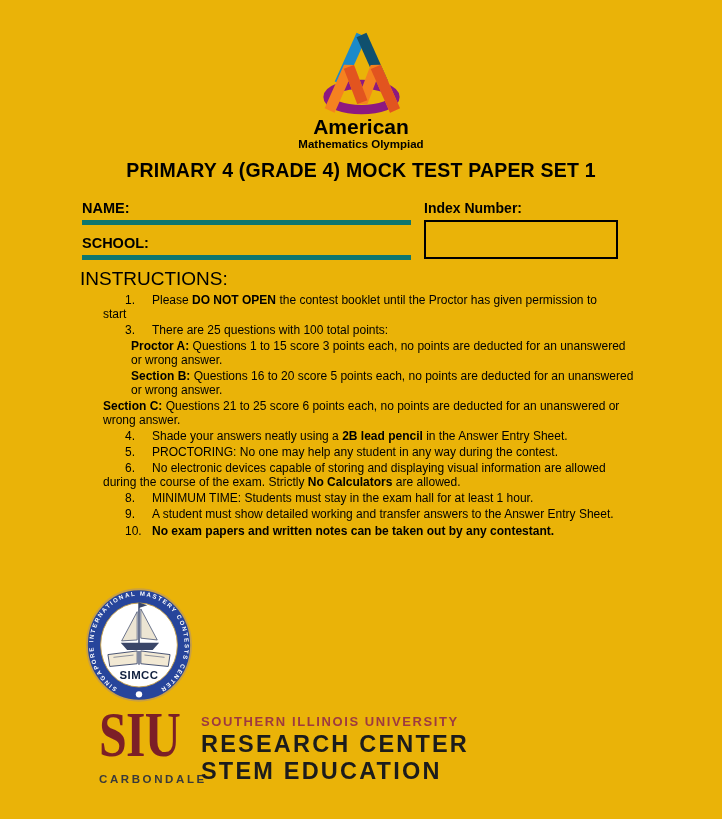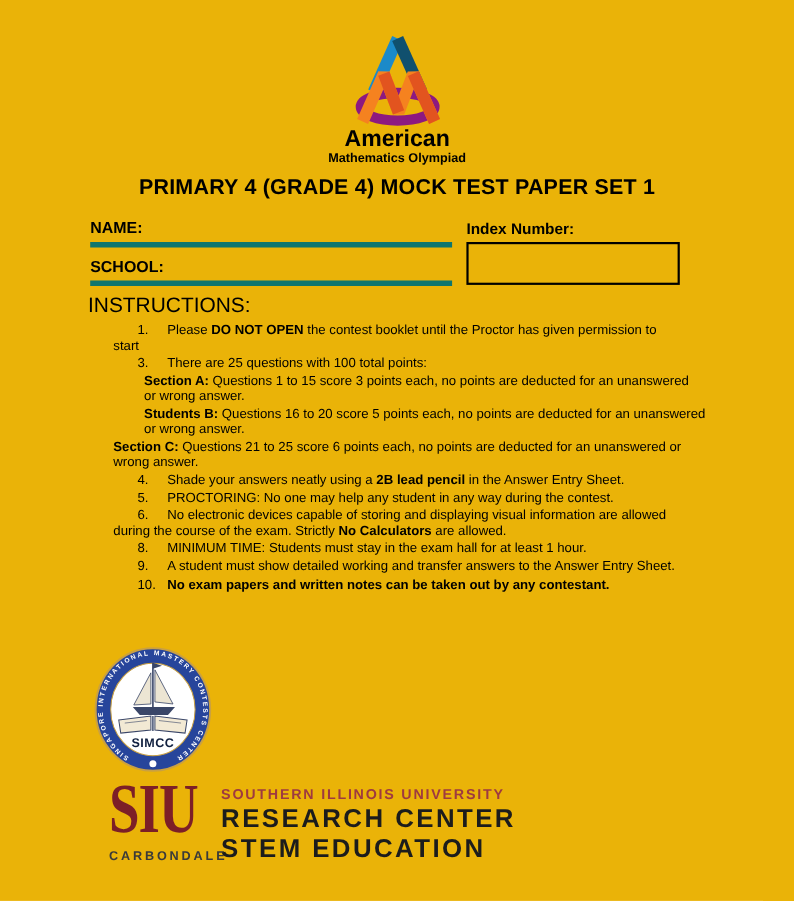--- a/index.html
+++ b/index.html
@@ -77,22 +77,22 @@
   <div class="field-line" id="school-field">
     <span class="lbl">SCHOOL:</span>
     <span></span>
   </div>
 
   <div class="instructions">
     <div class="ins-heading">INSTRUCTIONS:</div>
     <div>
         <p class="ins numbered"><span class="num">1.</span><span>Please </span><b>DO NOT OPEN</b><span> the contest booklet until the Proctor has given permission to</span><br><span>start</span></p>
         <p class="ins numbered"><span class="num">3.</span><span>There are 25 questions with 100 total points:</span></p>
-        <p class="ins section"><b>Section A:</b><span> Questions 1 to 15 score 3 points each, no points are deducted for an unanswered</span><br><span>or wrong answer.</span></p>
-        <p class="ins section"><b>Students B:</b><span> Questions 16 to 20 score 5 points each, no points are deducted for an unanswered</span><br><span>or wrong answer.</span></p>
+        <p class="ins section"><b>Proctor A:</b><span> Questions 1 to 15 score 3 points each, no points are deducted for an unanswered</span><br><span>or wrong answer.</span></p>
+        <p class="ins section"><b>Section B:</b><span> Questions 16 to 20 score 5 points each, no points are deducted for an unanswered</span><br><span>or wrong answer.</span></p>
         <p class="ins section-out"><b>Section C:</b><span> Questions 21 to 25 score 6 points each, no points are deducted for an unanswered or</span><br><span>wrong answer.</span></p>
         <p class="ins numbered"><span class="num">4.</span><span>Shade your answers neatly using a </span><b>2B lead pencil</b><span> in the Answer Entry Sheet.</span></p>
         <p class="ins numbered"><span class="num">5.</span><span>PROCTORING: No one may help any student in any way during the contest.</span></p>
         <p class="ins numbered"><span class="num">6.</span><span>No electronic devices capable of storing and displaying visual information are allowed</span><br><span>during the course of the exam. Strictly </span><b>No Calculators</b><span> are allowed.</span></p>
         <p class="ins numbered"><span class="num">8.</span><span>MINIMUM TIME: Students must stay in the exam hall for at least 1 hour.</span></p>
         <p class="ins numbered"><span class="num">9.</span><span>A student must show detailed working and transfer answers to the Answer Entry Sheet.</span></p>
         <p class="ins numbered last"><span class="num">10.</span><b>No exam papers and written notes can be taken out by any contestant.</b></p>
       </div>
   </div>
 

